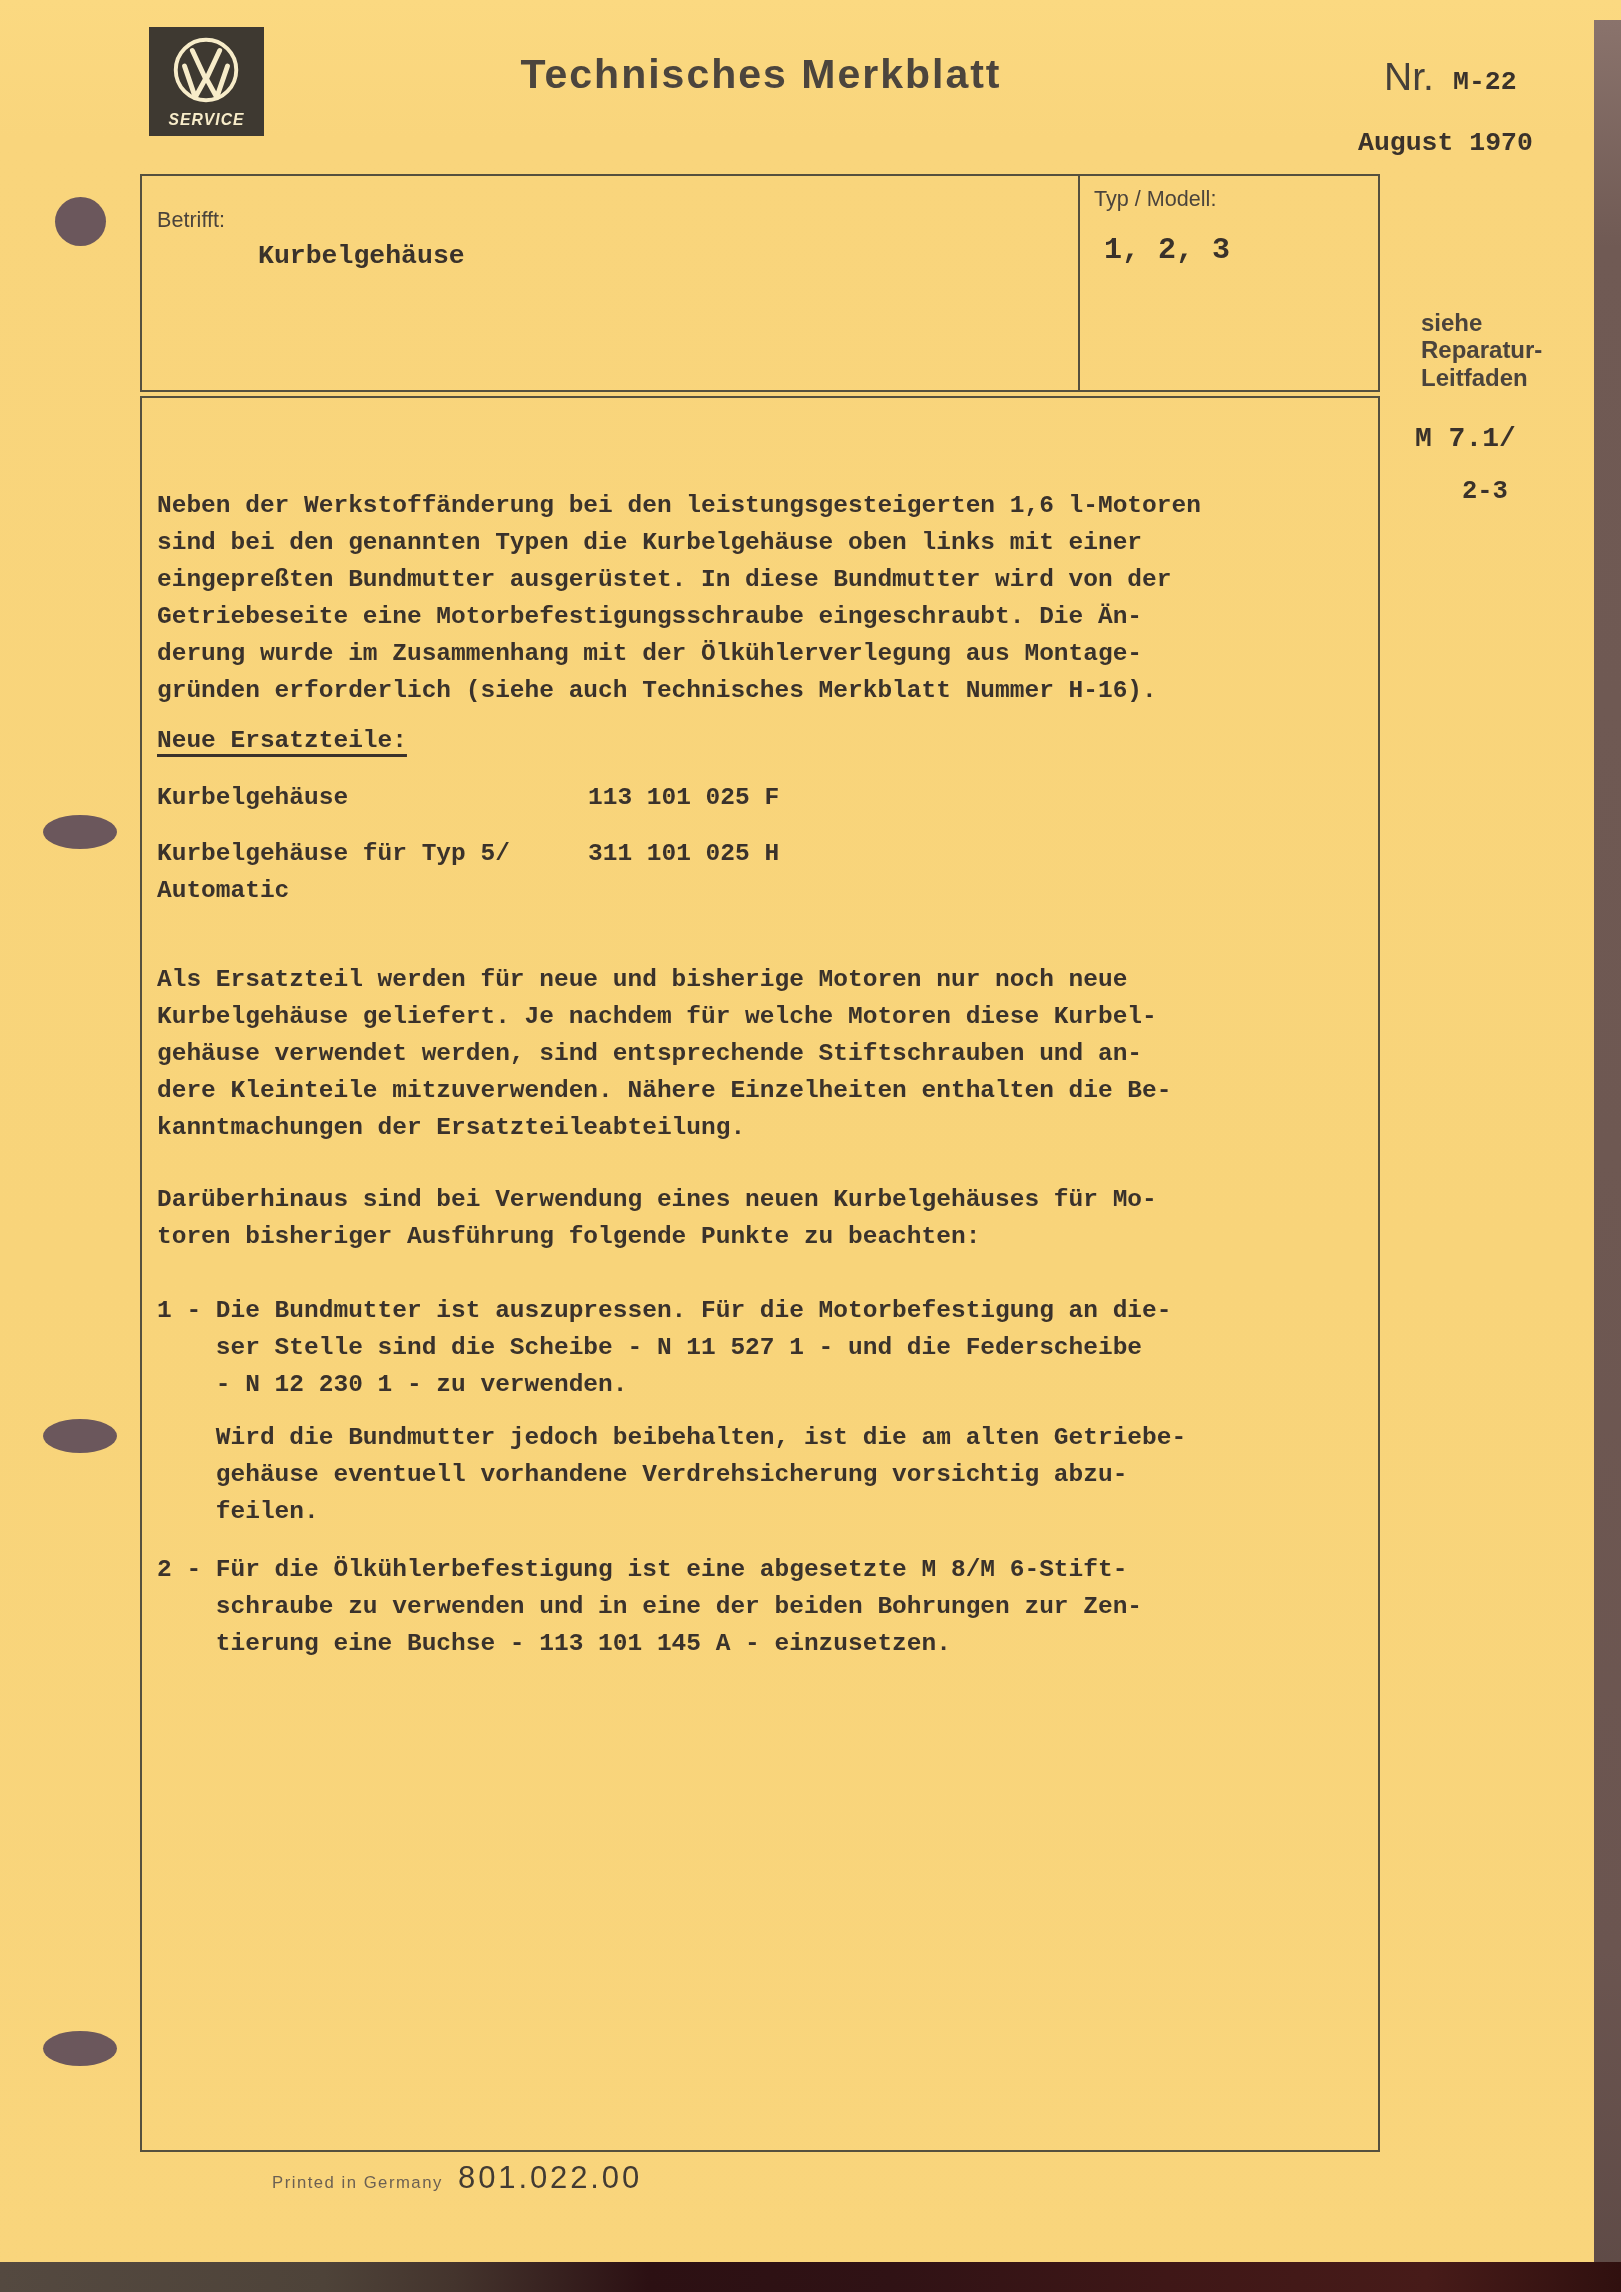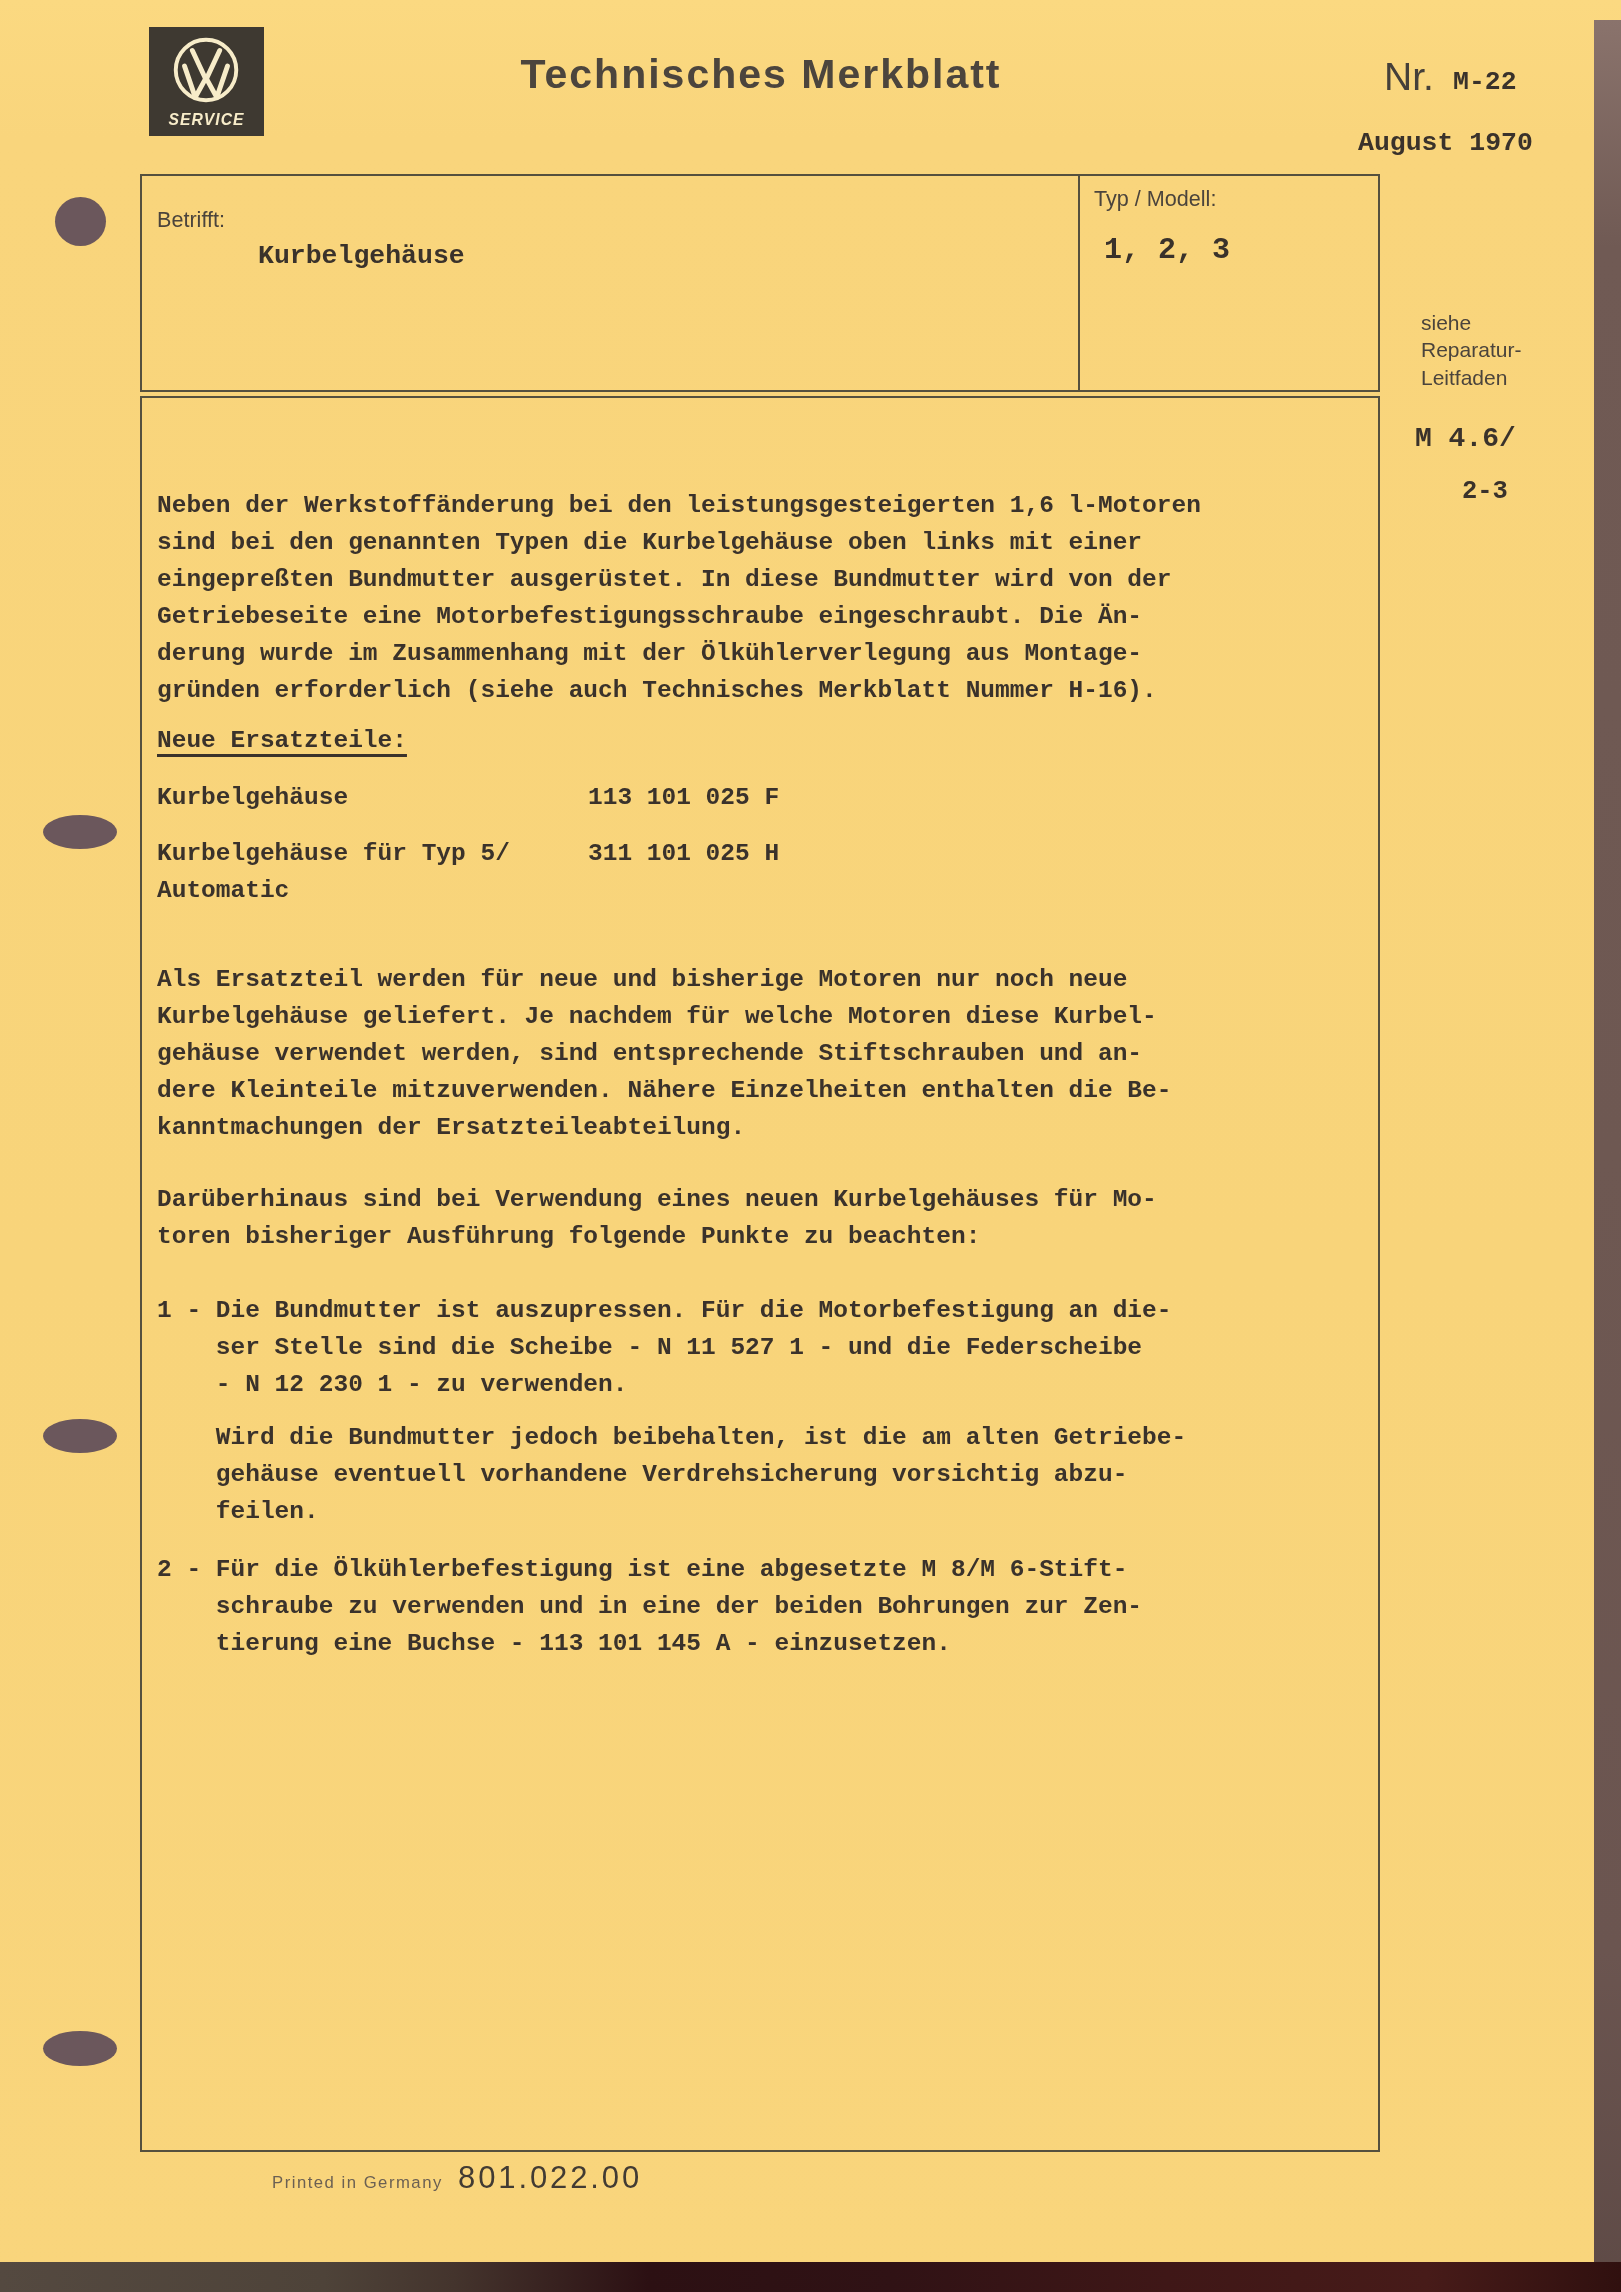--- a/index.html
+++ b/index.html
@@ -59,21 +59,21 @@
   .header-divider{position:absolute;left:936px;top:0;width:0;height:100%;border-left:2px solid #55503e;}
   .small-label{font-size:21.6px;color:#4b443c;}
   .betrifft-label{position:absolute;left:157px;top:186px;margin-top:21px;}
   .betrifft-value{position:absolute;left:258px;top:241px;}
   .typ-label{position:absolute;left:1094px;top:186px;}
   .typ-value{position:absolute;left:1104px;top:235px;font-size:30px;text-align:right;}
 
   
   .siehe-note{
     position:absolute;left:1421px;top:309px;
-    font-size:21px;line-height:27.4px;color:#4b443c;white-space:pre-line;
+    font-size:24px;line-height:27.4px;color:#4b443c;white-space:pre-line;font-weight:bold;
   }
   .ref-main{position:absolute;left:1415px;top:420px;font-size:28px;}
   .ref-sub{position:absolute;left:1462px;top:473px;font-size:25.5px;}
 
   
   .main-box{
     position:absolute;left:140px;top:396px;width:1240px;height:1756px;
     border:2px solid #55503e;box-sizing:border-box;
   }
   .para{position:absolute;left:157px;}
@@ -135,21 +135,21 @@
     <div class="header-divider"></div>
   </div>
   <div class="betrifft-label small-label">Betrifft:</div>
   <div class="betrifft-value mono mono-27">Kurbelgehäuse</div>
   <div class="typ-label small-label">Typ / Modell:</div>
   <div class="typ-value mono mono-27">1, 2, 3</div>
 
   <div class="siehe-note">siehe
 Reparatur-
 Leitfaden</div>
-  <div class="ref-main mono">M 4.6/</div>
+  <div class="ref-main mono">M 7.1/</div>
   <div class="ref-sub mono">2-3</div>
 
   <div class="main-box"></div>
 
   <div class="para p1 mono">Neben der Werkstoffänderung bei den leistungsgesteigerten 1,6 l-Motoren
 sind bei den genannten Typen die Kurbelgehäuse oben links mit einer
 eingepreßten Bundmutter ausgerüstet. In diese Bundmutter wird von der
 Getriebeseite eine Motorbefestigungsschraube eingeschraubt. Die Än-
 derung wurde im Zusammenhang mit der Ölkühlerverlegung aus Montage-
 gründen erforderlich (siehe auch Technisches Merkblatt Nummer H-16).</div>

